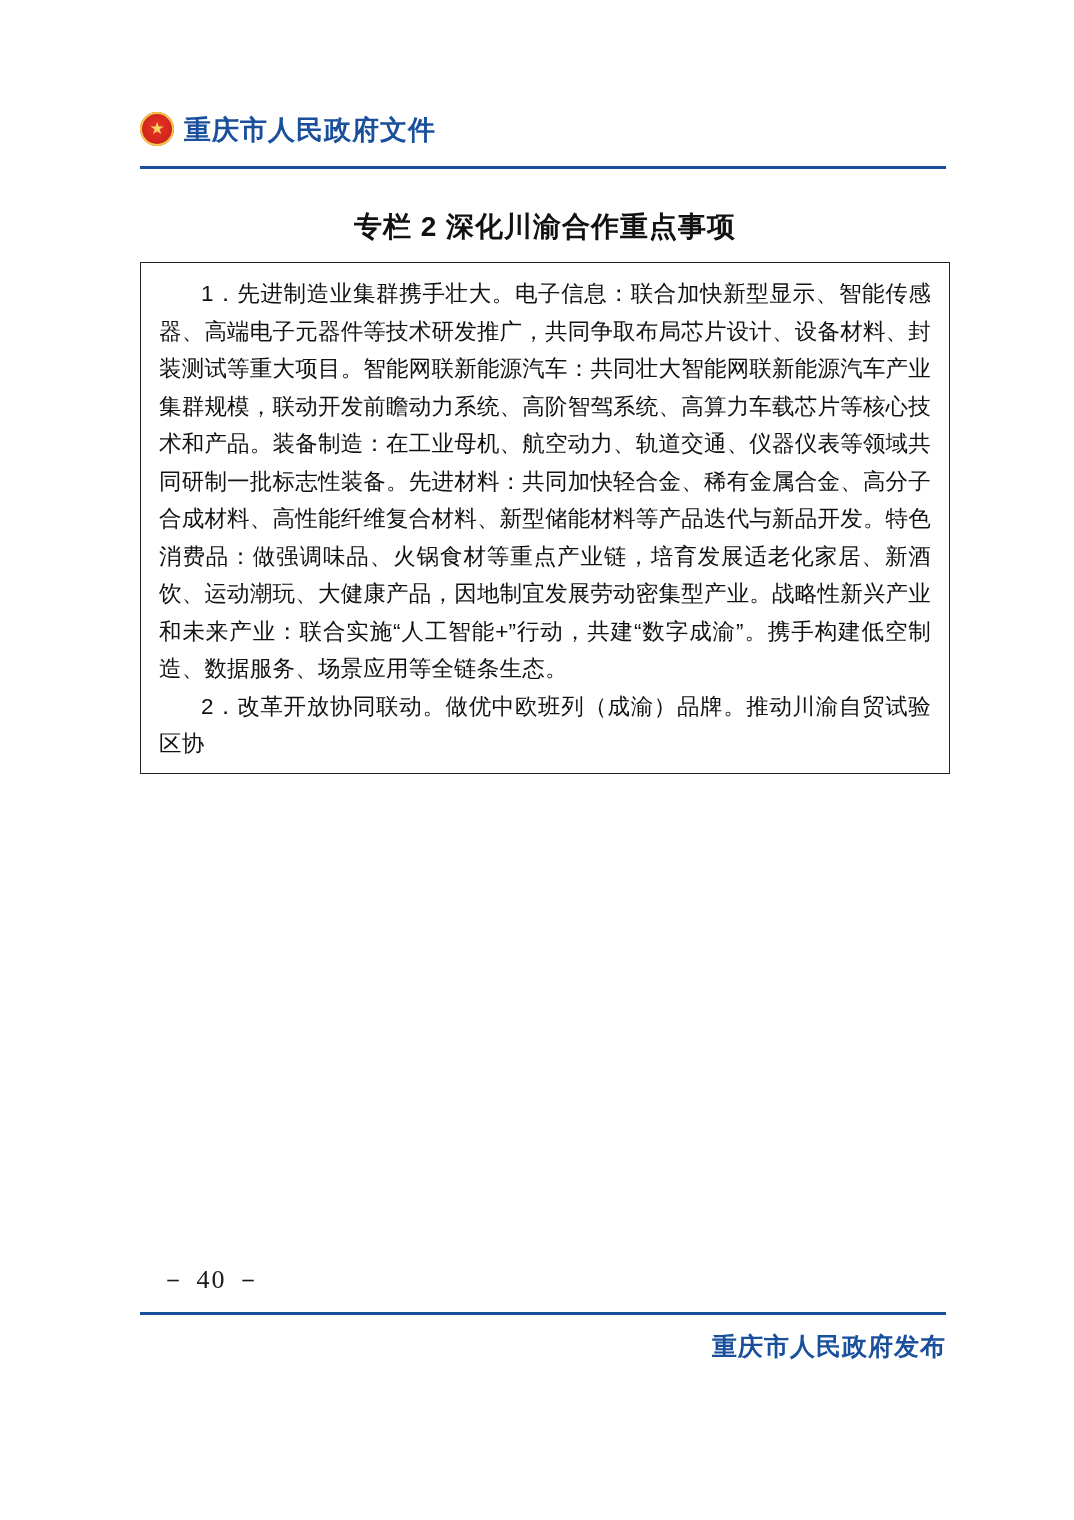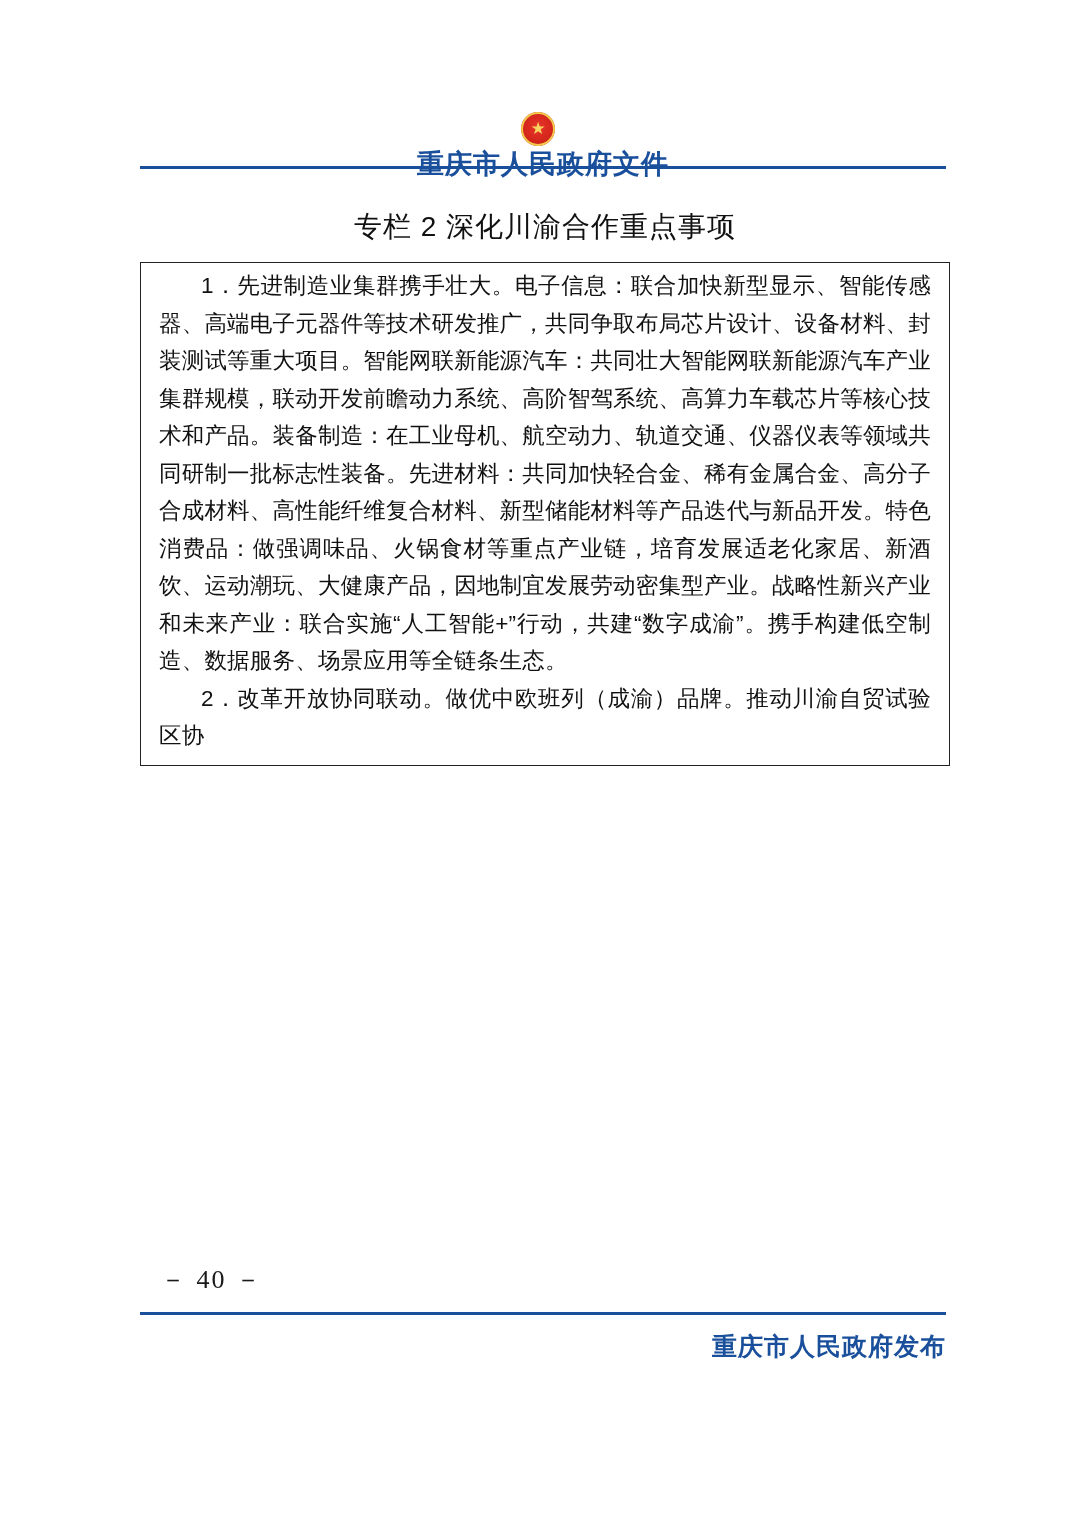--- a/index.html
+++ b/index.html
@@ -24,22 +24,21 @@
   }
 
   
   .header {
     position: absolute;
     top: 112px;
     left: 140px;
     right: 128px;
     height: 52px;
     display: flex;
-    align-items: center;
-    flex-direction: column;
+    align-items: flex-start;
   }
   .emblem {
     width: 34px;
     height: 34px;
     border-radius: 50%;
     background: radial-gradient(circle at 50% 45%, #e8352a 0%, #d4261c 55%, #b01810 100%);
     position: relative;
     flex: 0 0 auto;
     margin-right: 10px;
     box-shadow: inset 0 0 0 2px #f2c94c;
@@ -88,31 +87,31 @@
   }
   p.indent {
     text-indent: 60px;
   }
 
   
   .col-title {
     margin-top: 28px;
     text-align: center;
     font-family: "Liberation Sans", "DejaVu Sans", sans-serif;
-    font-weight: normal;
+    font-weight: bold;
     font-size: 28px;
     letter-spacing: 1px;
     color: #111;
   }
 
   
   .panel {
     margin-top: 16px;
     border: 1.5px solid #222;
-    padding: 4px 18px 10px 18px;
+    padding: 12px 18px 10px 18px;
     box-sizing: border-box;
   }
   .panel p {
     margin: 0;
     font-family: "Liberation Sans", "DejaVu Sans", sans-serif;
     font-size: 22.5px;
     line-height: 37.5px;
     text-align: justify;
     text-justify: inter-ideograph;
     letter-spacing: 0.2px;

